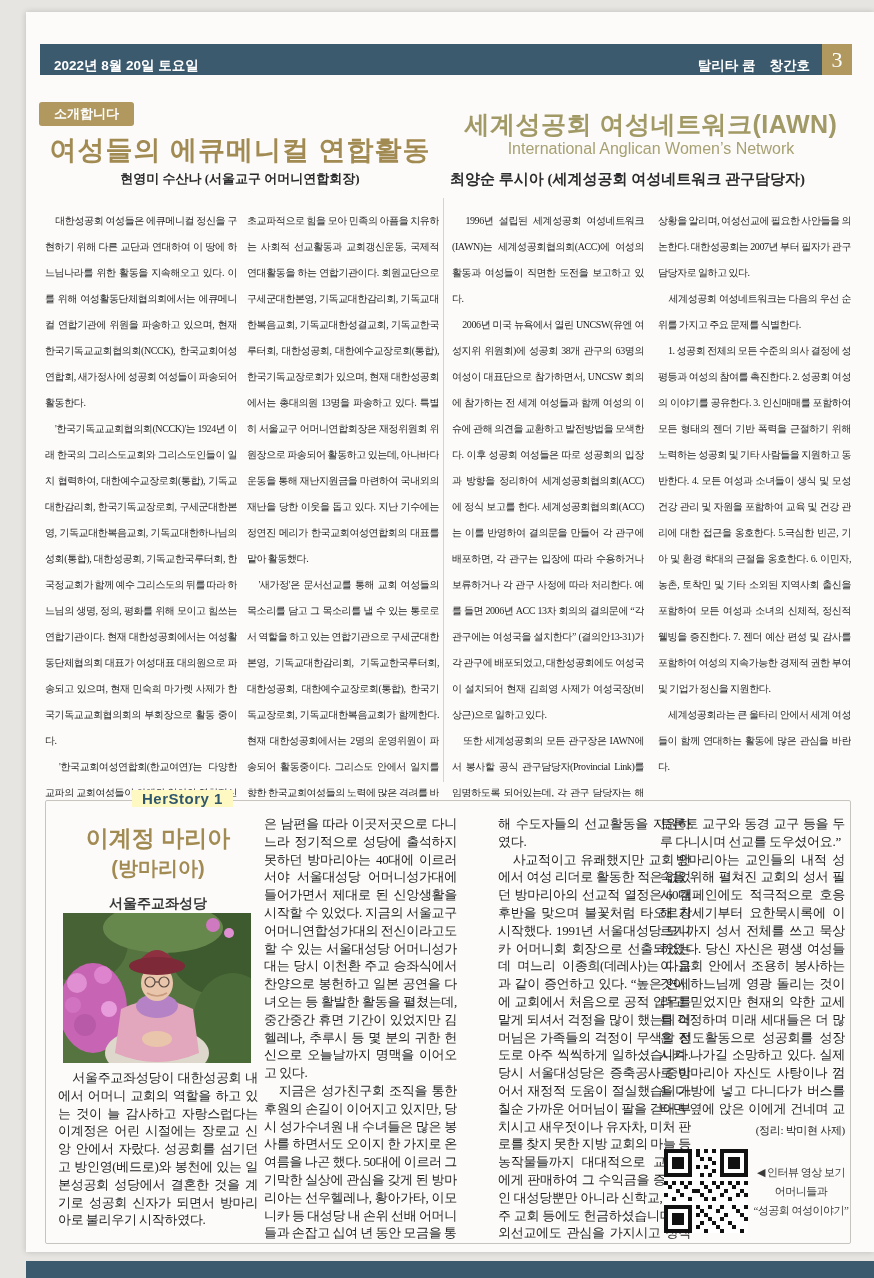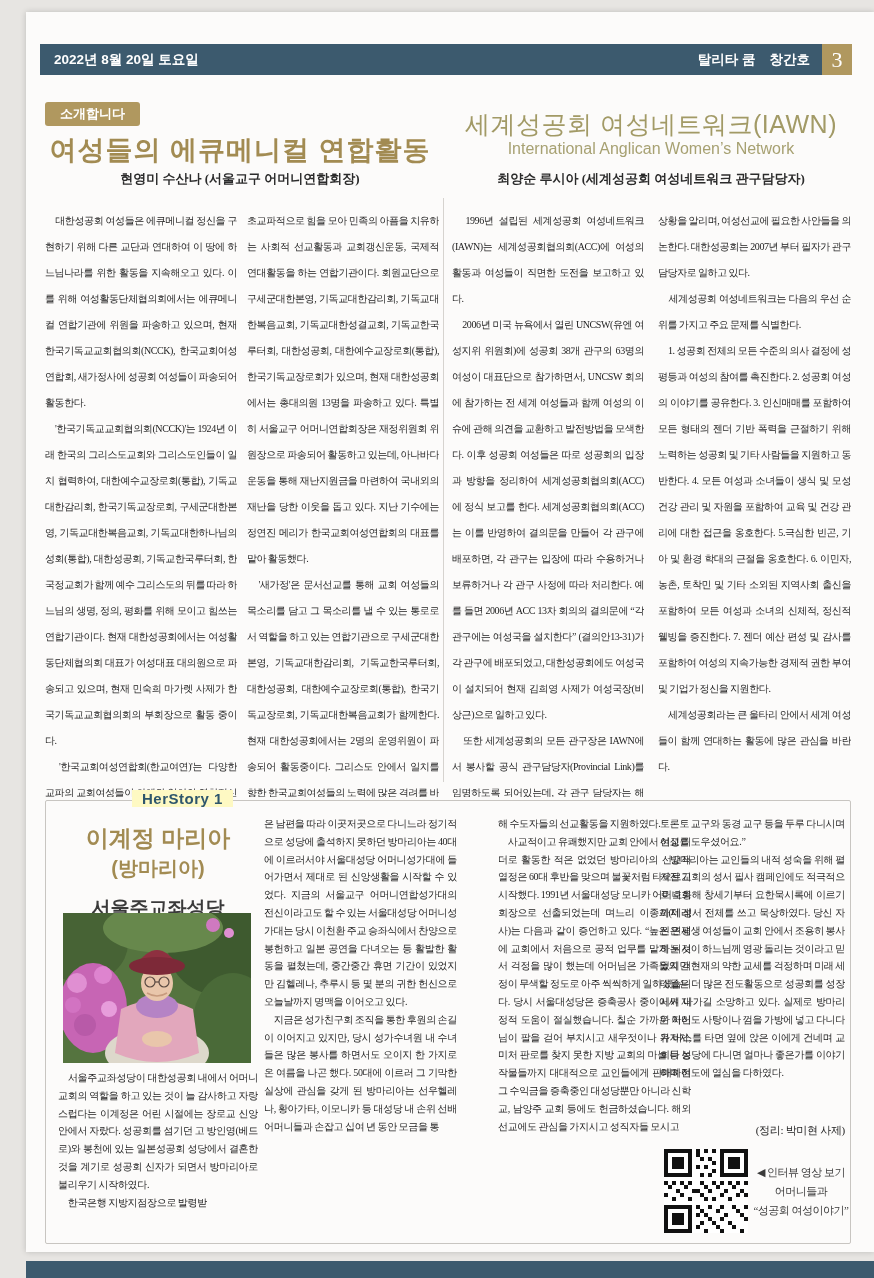--- a/index.html
+++ b/index.html
@@ -8,55 +8,55 @@
     background:#e7e5e2;
     font-family:"Liberation Serif","DejaVu Serif",serif;
   }
   .page{
     position:absolute;left:26px;top:12px;width:848px;height:1240px;
     background:#fcfbfa;box-shadow:0 0 6px rgba(0,0,0,.18);
   }
   
   .masthead{
     position:absolute;left:14px;top:32px;width:812px;height:31px;
-    background:#3c5a6e;color:#fff;display:flex;align-items:center;
+    background:#3c5a6e;color:#fff;display:flex;align-items:flex-end;
     font-family:"Liberation Sans","DejaVu Sans",sans-serif;font-size:13.5px;font-weight:bold;
   }
   .masthead .date{padding-left:14px;}
   .masthead .spacer{flex:1;}
   .masthead .ptitle{margin-right:14px;}
   .masthead .issue{margin-right:12px;}
   .pagenum{
     width:30px;height:31px;background:#b0985f;color:#fff;
     display:flex;align-items:center;justify-content:center;
     font-family:"Liberation Serif",serif;font-size:22px;font-weight:normal;
   }
   
   .badge{
-    position:absolute;left:19px;top:90px;background:#b0985f;color:#fff;
+    position:absolute;left:13px;top:90px;background:#b0985f;color:#fff;
     font-family:"Liberation Sans","DejaVu Sans",sans-serif;
     font-size:13px;font-weight:bold;padding:3px 15px;border-radius:3px;
   }
   .a1-title{
     position:absolute;left:19px;top:120px;width:390px;text-align:center;
     font-family:"Liberation Sans","DejaVu Sans",sans-serif;
     font-size:27px;font-weight:bold;color:#a28b52;letter-spacing:1px;
   }
   .a1-byline{position:absolute;left:19px;top:158px;width:390px;text-align:center;
     font-size:13px;font-weight:bold;color:#2b2b2b;}
   .a2-title{
     position:absolute;left:424px;top:96px;width:402px;text-align:center;
     font-family:"Liberation Sans","DejaVu Sans",sans-serif;
-    font-size:25px;font-weight:normal;color:#a29a66;letter-spacing:.5px;
+    font-size:25px;font-weight:bold;color:#a29a66;letter-spacing:.5px;
   }
   .a2-sub{position:absolute;left:424px;top:128px;width:402px;text-align:center;
     font-family:"Liberation Sans","DejaVu Sans",sans-serif;
     font-size:16px;color:#a7a172;}
-  .a2-byline{position:absolute;left:424px;top:158px;width:402px;text-align:center;
-    font-size:13px;font-weight:bold;color:#2b2b2b;}
+  .a2-byline{position:absolute;left:424px;top:158px;width:402px;
+    font-size:15px;font-weight:bold;color:#2b2b2b;}
   .art-col{
     position:absolute;top:196px;width:192px;height:589px;overflow:hidden;
     font-size:10px;line-height:26px;letter-spacing:-.4px;word-spacing:-.5px;
     text-align:justify;white-space:pre-line;color:#222;
   }
   .col-a1-1{left:19px;}
   .col-a1-2{left:221px;}
   .vrule{position:absolute;left:417px;top:186px;height:584px;border-left:1px solid #d6d3cf;}
   .col-a2-1{left:426px;}
   .col-a2-2{left:632px;width:193px;}
@@ -70,25 +70,25 @@
     font-family:"Liberation Sans","DejaVu Sans",sans-serif;
     font-size:15px;font-weight:bold;color:#2e566c;letter-spacing:.5px;
   }
   .her-title1{position:absolute;left:12px;top:22px;width:200px;text-align:center;
     font-family:"Liberation Sans","DejaVu Sans",sans-serif;
     font-size:23px;font-weight:bold;color:#a28b52;}
   .her-title2{position:absolute;left:12px;top:54px;width:200px;text-align:center;
     font-family:"Liberation Sans","DejaVu Sans",sans-serif;
     font-size:20px;font-weight:bold;color:#a28b52;}
   .her-parish{position:absolute;left:12px;top:94px;width:200px;text-align:center;
-    font-size:19px;font-weight:bold;color:#3a3a3a;}
+    font-size:14px;font-weight:bold;color:#3a3a3a;}
   .portrait{position:absolute;left:17px;top:112px;width:188px;height:150px;}
   .her-col{
     position:absolute;width:193px;overflow:hidden;
-    font-size:10px;line-height:17.8px;letter-spacing:-.3px;word-spacing:-.5px;
+    font-size:13px;line-height:17.8px;letter-spacing:-.3px;word-spacing:-.5px;
     text-align:justify;white-space:pre-line;color:#222;
   }
   .col-h1{left:12px;top:268px;height:160px;width:200px;}
   .col-h2{left:218px;top:14px;height:427px;}
   .col-h3{left:416px;top:14px;height:427px;margin-left:36px;}
   .col-h4{left:614px;top:14px;height:303px;width:185px;}
   .her-credit{position:absolute;left:614px;top:322px;width:185px;text-align:right;
     font-size:11px;color:#222;letter-spacing:-.3px;}
   .qr{position:absolute;left:618px;top:348px;width:84px;height:84px;}
   .qr-caption{position:absolute;left:706px;top:362px;width:98px;text-align:center;

